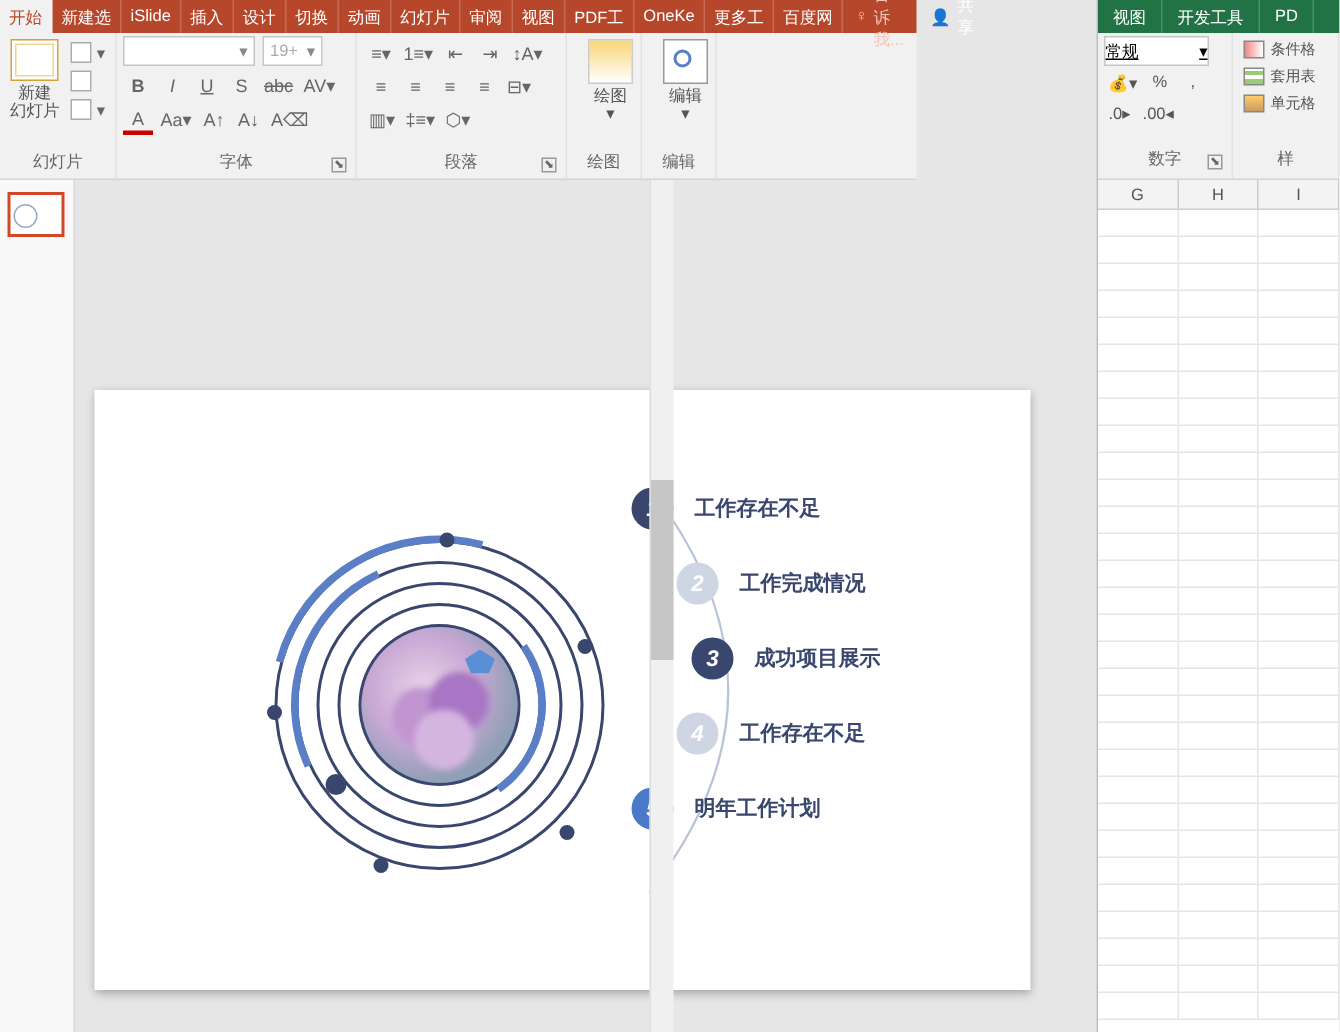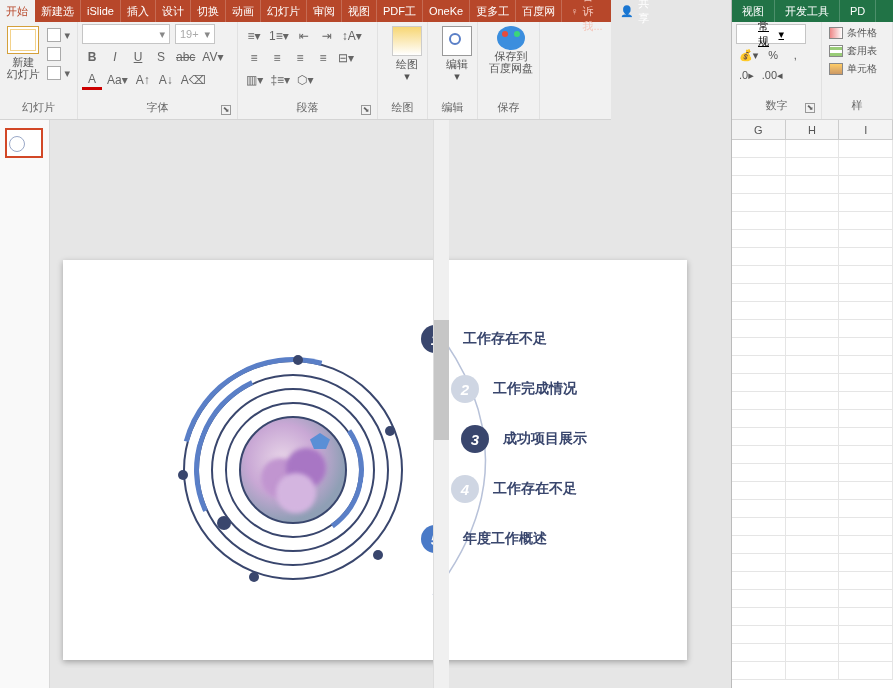--- a/index.html
+++ b/index.html
@@ -73,21 +73,21 @@
 .num-dark { background: #39466d; }
 .num-mid { background: #4a7ac7; }
 .num-light { background: #cfd6e3; color: #fff; }
 
 
 .excel-area { position: absolute; right: 0; top: 0; width: 162px; height: 688px; background: #fff; border-left: 1px solid #bbb; }
 .xl-tabs { height: 22px; background: #217346; display: flex; font-size: 11px; color: #fff; }
 .xl-tab { padding: 0 10px; display: flex; align-items: center; border-right: 1px solid rgba(255,255,255,.2); }
 .xl-ribbon { height: 98px; background: #f1f1f1; border-bottom: 1px solid #d4d4d4; display: flex; font-size: 11px; }
 .xl-group { border-right: 1px solid #e1e1e1; padding: 2px 4px; display: flex; flex-direction: column; justify-content: space-between; }
-.xl-combo { height: 20px; border: 1px solid #c5c5c5; background: #fff; width: 70px; font-size: 11px; padding: 0 21px; display: flex; align-items: center; text-decoration: underline; }
+.xl-combo { height: 20px; border: 1px solid #c5c5c5; background: #fff; width: 70px; font-size: 11px; padding: 0 0; display: flex; align-items: center; text-decoration: underline; }
 .xl-row { display: flex; gap: 2px; margin-top: 2px; }
 .xl-btn { height: 18px; min-width: 20px; display: flex; align-items: center; justify-content: center; font-size: 11px; color: #555; cursor: pointer; padding: 0 3px; }
 .xl-style-btn { display: flex; align-items: center; gap: 4px; height: 18px; font-size: 10px; color: #555; padding: 0 3px; cursor: pointer; }
 .xl-style-ico { width: 14px; height: 12px; border: 1px solid #888; }
 
 .xl-grid { position: absolute; top: 120px; left: 0; right: 0; bottom: 0; overflow: hidden; }
 .col-headers { display: flex; height: 20px; background: #f3f3f3; border-bottom: 1px solid #ccc; }
 .col-h { width: 64px; border-right: 1px solid #ccc; text-align: center; font-size: 11px; color: #555; line-height: 20px; }
 .cells-row { display: flex; height: 18px; border-bottom: 1px solid #e5e5e5; }
 .cell { width: 64px; border-right: 1px solid #e5e5e5; }
@@ -218,31 +218,20 @@
       <div class="big-btn">
         <div class="ico" style="background:#fff;border-color:#999;position:relative">
             <div style="position:absolute;left:6px;top:6px;width:12px;height:12px;border:2px solid #5a7fc7;border-radius:50%"></div>
           </div>
         <span>编辑</span>
         <span>▾</span>
       </div>
       <div class="group-label">编辑</div>
     </div>
 
-    <div class="ribbon-group" style="width:62px">
-      <div class="big-btn" style="width:58px">
-        <div style="width:28px;height:24px;border-radius:50%;background:#3b8ede;position:relative">
-            <div style="position:absolute;left:5px;top:5px;width:6px;height:6px;background:#e74c3c;border-radius:50%"></div>
-            <div style="position:absolute;right:5px;top:5px;width:6px;height:6px;background:#3bd67a;border-radius:50%"></div>
-          </div>
-        <span style="white-space:pre-line">保存到
-百度网盘</span>
-      </div>
-      <div class="group-label">保存</div>
-    </div>
   </div>
 
   <div class="thumb-pane">
     <div class="thumb">
         <div class="thumb-inner"></div>
       </div>
   </div>
 
   <div class="slide-canvas">
     <div class="slide">
@@ -283,21 +272,21 @@
       <div class="toc-item" style="left:398px;top:165px">
         <div class="toc-num num-dark">3</div>
         <span>成功项目展示</span>
       </div>
       <div class="toc-item" style="left:388px;top:215px">
         <div class="toc-num num-light">4</div>
         <span>工作存在不足</span>
       </div>
       <div class="toc-item" style="left:358px;top:265px">
         <div class="toc-num num-mid">5</div>
-        <span>年度工作概述</span>
+        <span>明年工作计划</span>
       </div>
     </div>
   </div>
 
   <div class="scrollbar-v">
     <div class="scroll-thumb-v"></div>
   </div>
 </div>
 
 <div class="excel-area">

